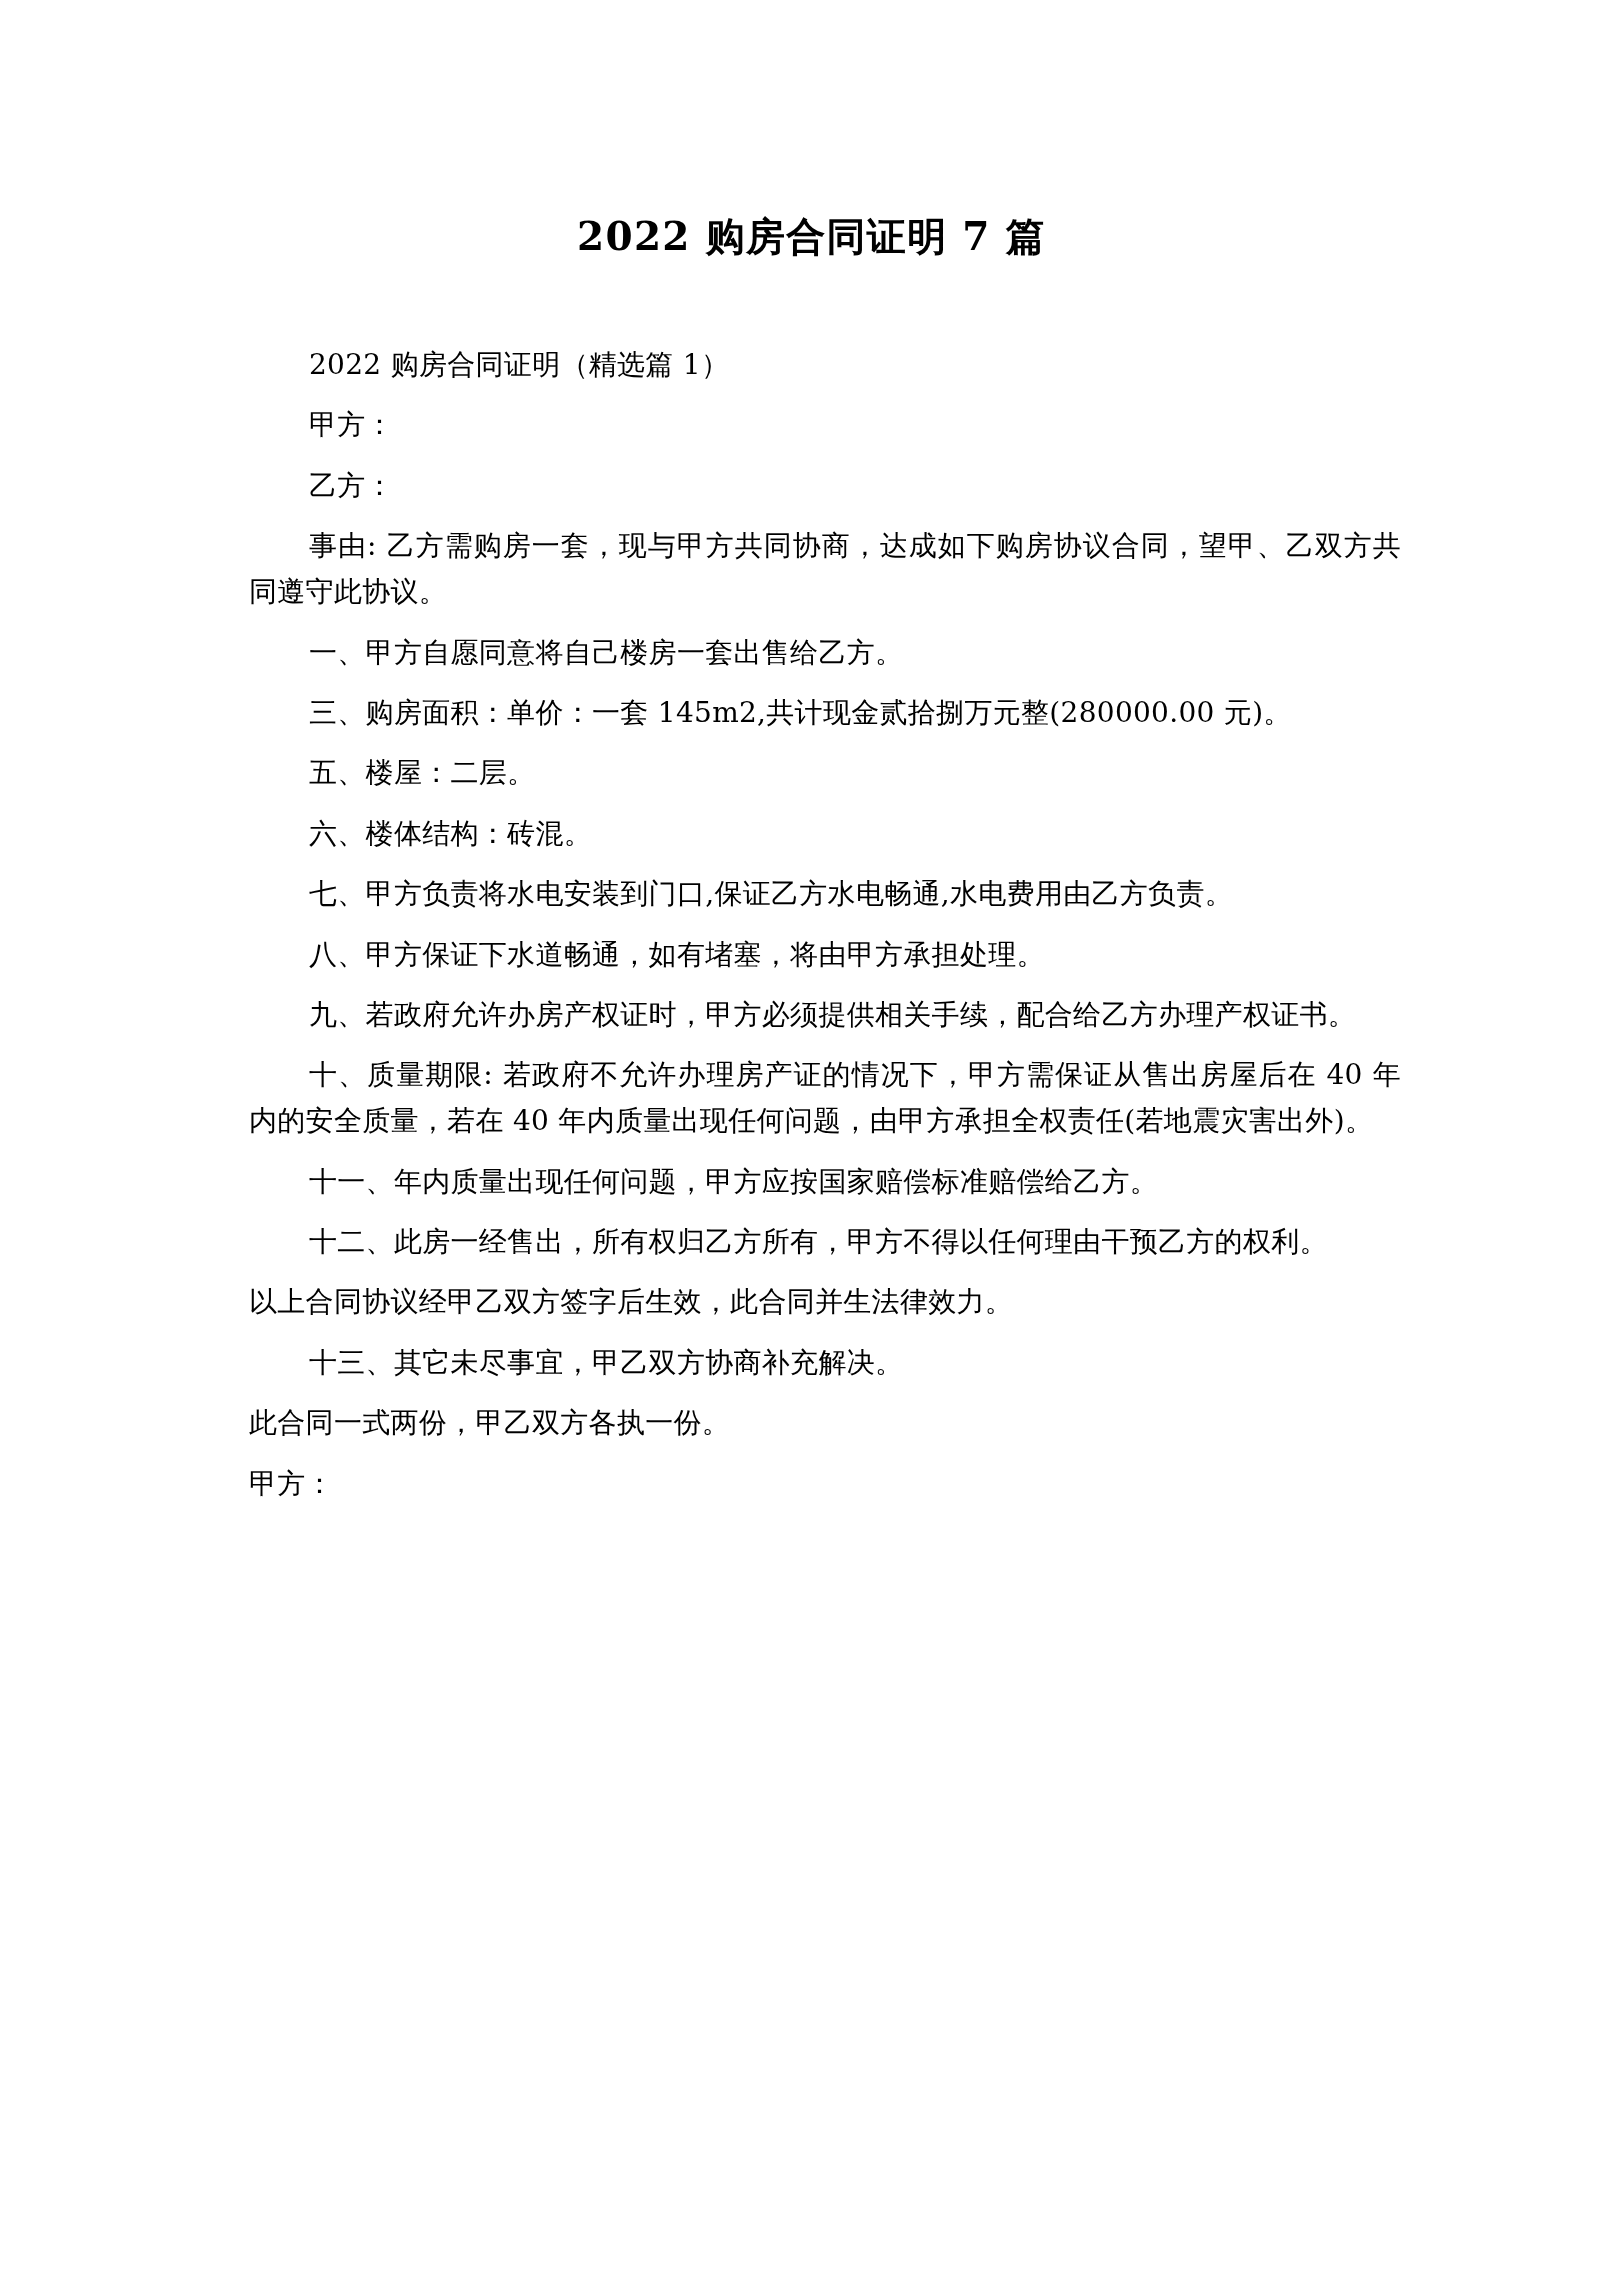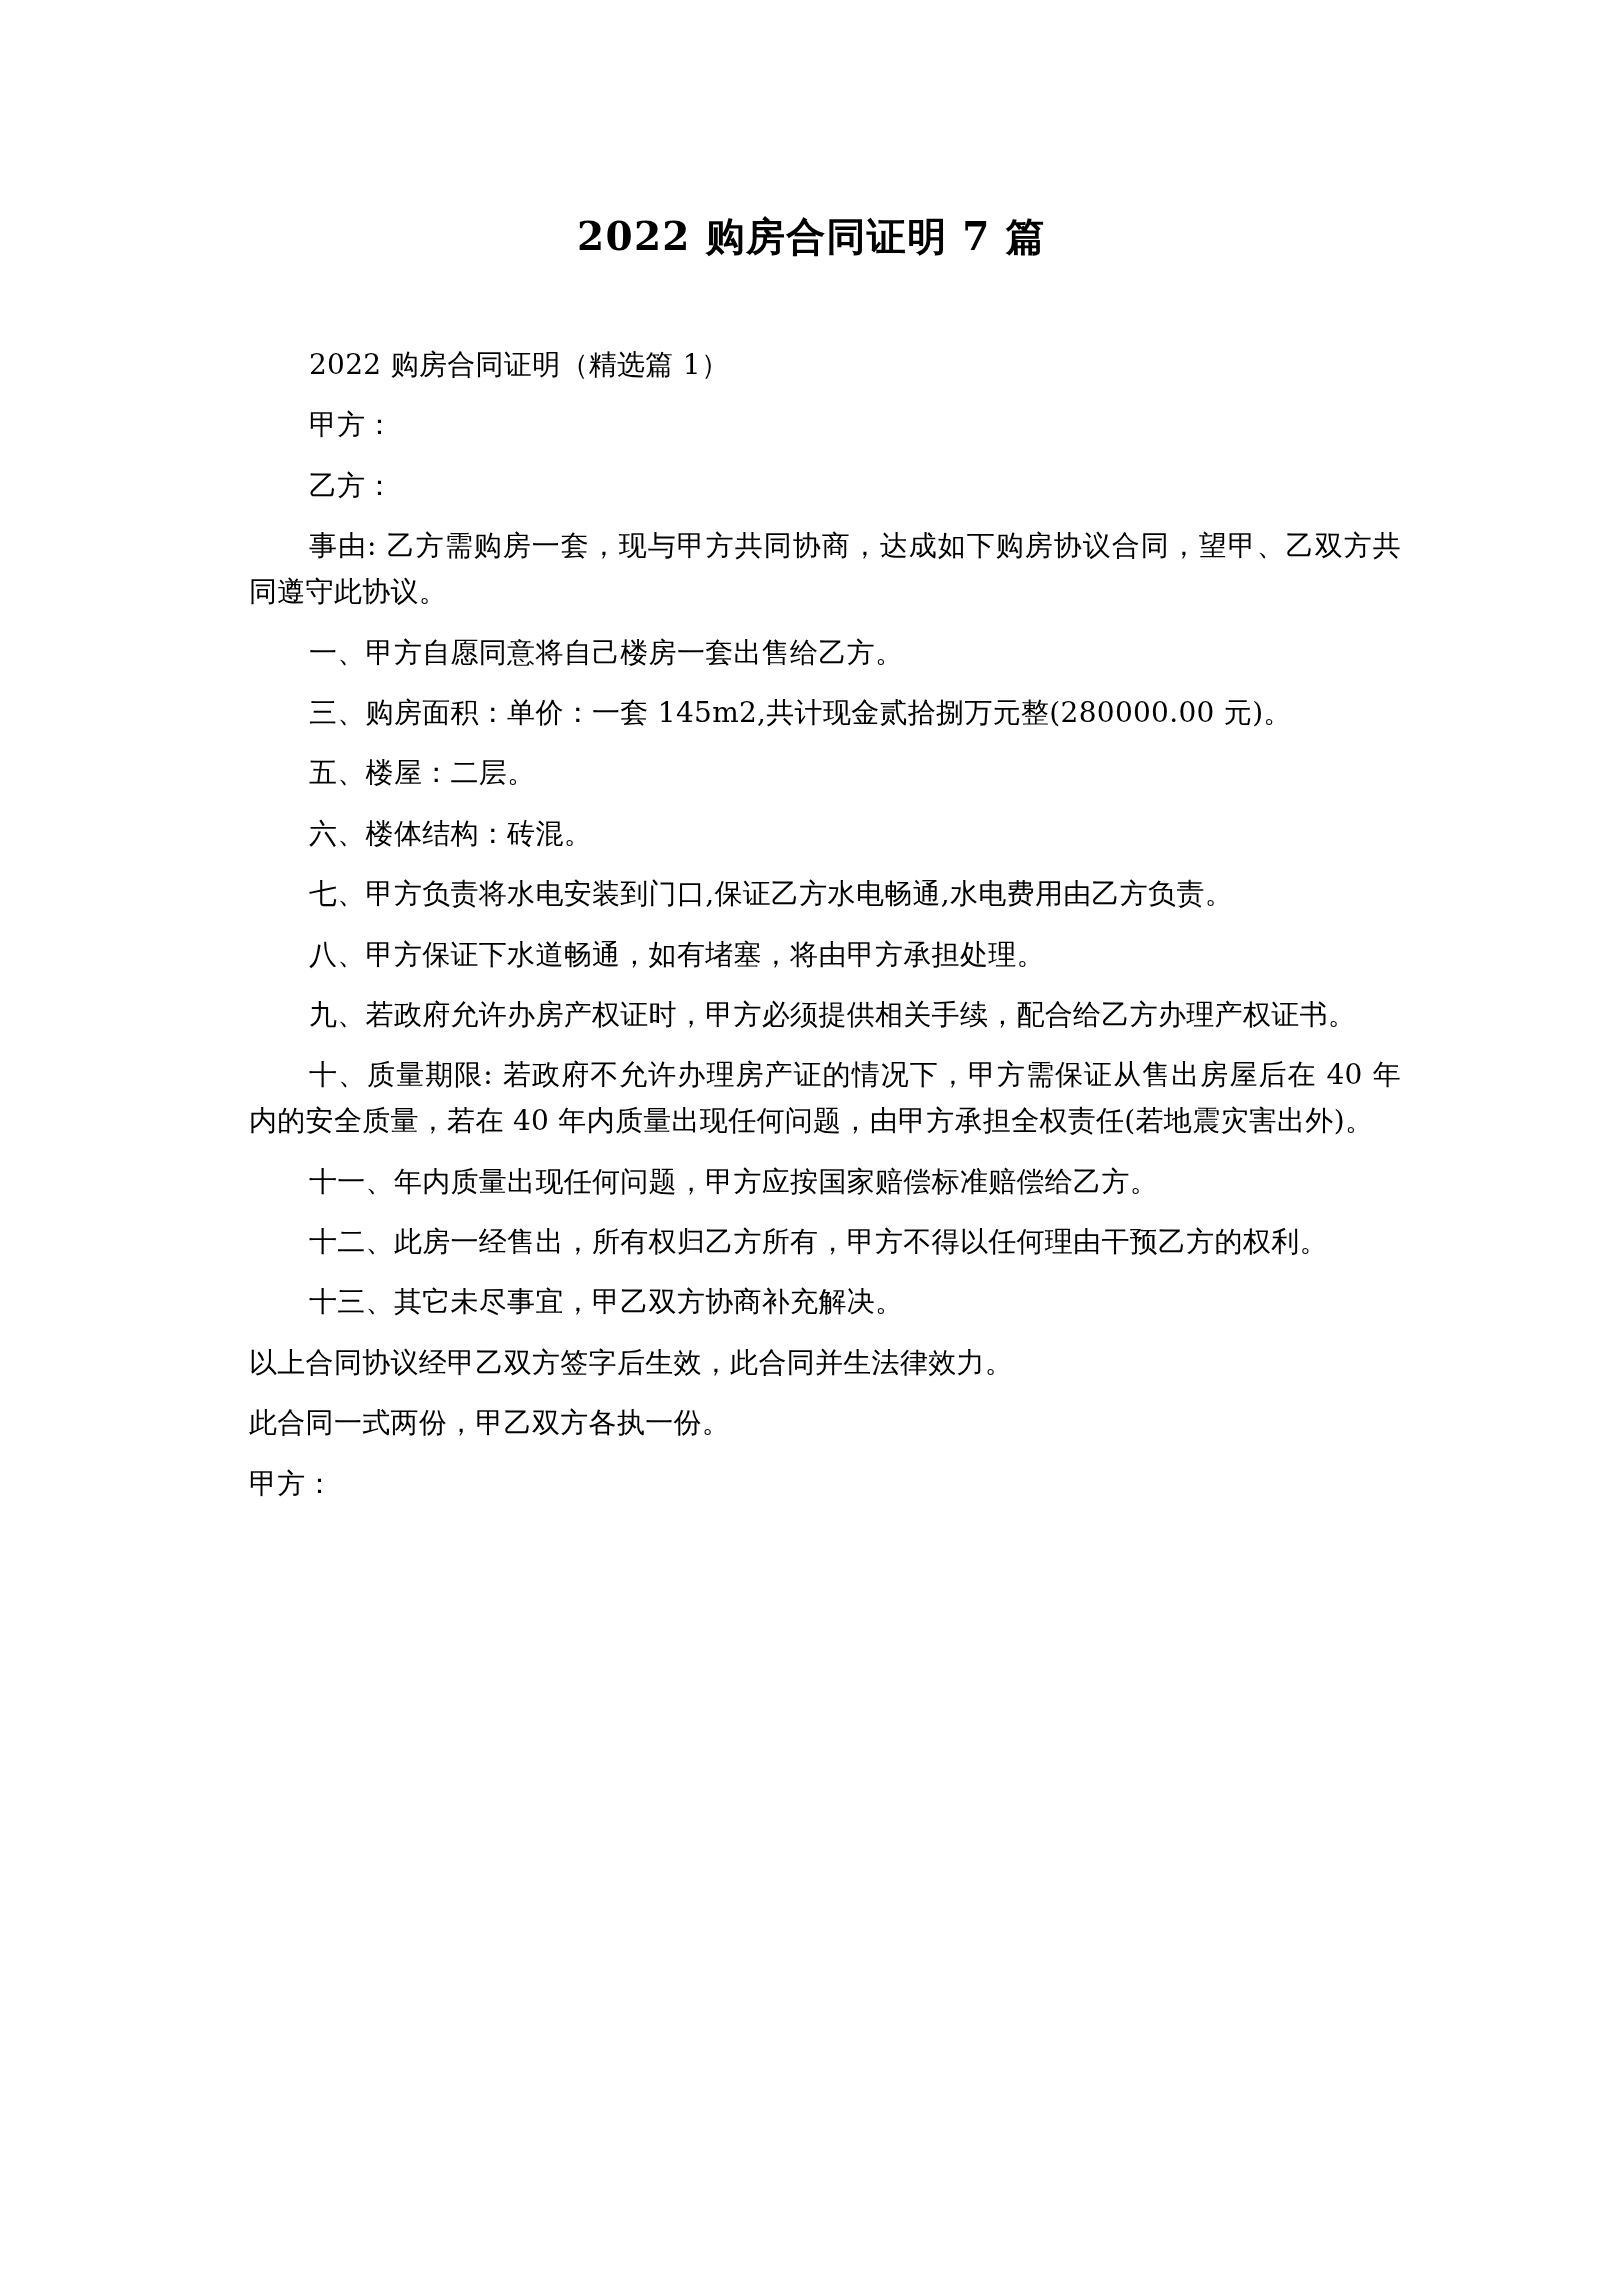--- a/index.html
+++ b/index.html
@@ -68,20 +68,20 @@
     <p class="para indent">一、甲方自愿同意将自己楼房一套出售给乙方。</p>
     <p class="para indent">三、购房面积：单价：一套 145m2,共计现金贰拾捌万元整(280000.00 元)。</p>
     <p class="para indent">五、楼屋：二层。</p>
     <p class="para indent">六、楼体结构：砖混。</p>
     <p class="para indent">七、甲方负责将水电安装到门口,保证乙方水电畅通,水电费用由乙方负责。</p>
     <p class="para indent">八、甲方保证下水道畅通，如有堵塞，将由甲方承担处理。</p>
     <p class="para indent">九、若政府允许办房产权证时，甲方必须提供相关手续，配合给乙方办理产权证书。</p>
     <p class="para indent">十、质量期限: 若政府不允许办理房产证的情况下，甲方需保证从售出房屋后在 40 年内的安全质量，若在 40 年内质量出现任何问题，由甲方承担全权责任(若地震灾害出外)。</p>
     <p class="para indent">十一、年内质量出现任何问题，甲方应按国家赔偿标准赔偿给乙方。</p>
     <p class="para indent">十二、此房一经售出，所有权归乙方所有，甲方不得以任何理由干预乙方的权利。</p>
+    <p class="para noindent">以上合同协议经甲乙双方签字后生效，此合同并生法律效力。</p>
     <p class="para indent">十三、其它未尽事宜，甲乙双方协商补充解决。</p>
-    <p class="para noindent">以上合同协议经甲乙双方签字后生效，此合同并生法律效力。</p>
     <p class="para noindent">此合同一式两份，甲乙双方各执一份。</p>
     <p class="para noindent">甲方：</p>
   </div>
 
 </div>
 
 
 </body></html>

